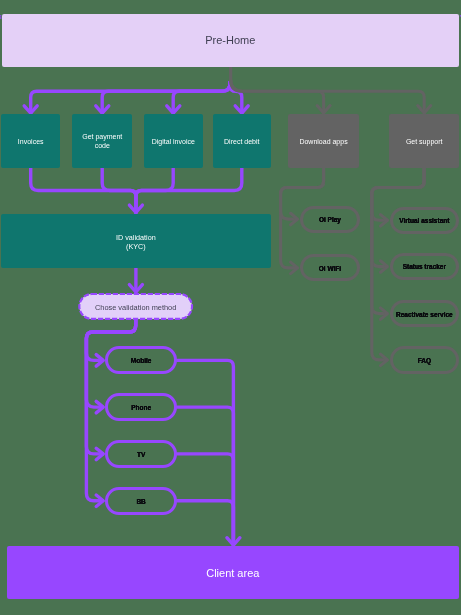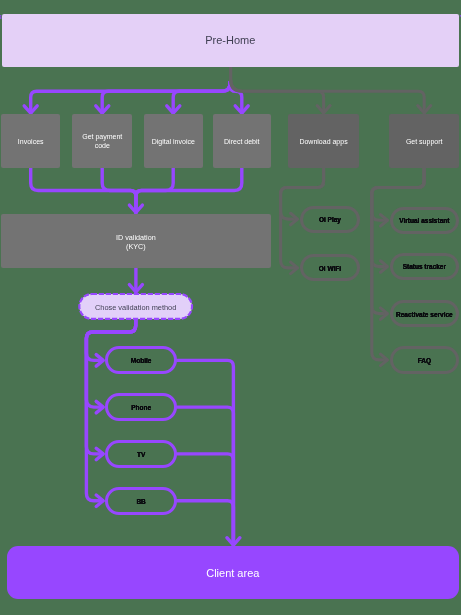--- a/index.html
+++ b/index.html
@@ -8,23 +8,23 @@
        font-family:"Liberation Sans",sans-serif;-webkit-font-smoothing:antialiased;}
   #stage{position:relative;width:461px;height:615px;opacity:0.999;}
   svg#edges{position:absolute;left:0;top:0;width:461px;height:615px;}
   .node{position:absolute;display:flex;align-items:center;justify-content:center;
         text-align:center;box-sizing:border-box;white-space:pre-line;line-height:1.25;}
   .node > span{display:block;transform:translateY(1.2px);}
 
   
   .rect{border-radius:2px;}
   .lav{background:#e4d0f7;color:#3f3f52;}
-  .mag{background:#737373;color:#ffffff;}
+  .mag{background:#0f766e;color:#ffffff;}
   .gry{background:#636363;color:#ffffff;}
-  .vio{background:#9747ff;color:#ffffff;border-radius:11px;}
+  .vio{background:#9747ff;color:#ffffff;}
 
   
   .pill-dash{border:0;background:transparent;color:#3f3f52;}
   .pill-purple{border:3px solid #9747ff;background:transparent;color:#0d0d14;border-radius:99px;font-weight:bold;text-shadow:0 0 0.5px #000,0 0 0.5px #000;}
   .pill-grey{border:3px solid #636363;background:transparent;color:#0d0d14;border-radius:99px;font-weight:bold;text-shadow:0 0 0.5px #000,0 0 0.5px #000;}
 </style>
 </head>
 <body>
 
 <div id="stage">

